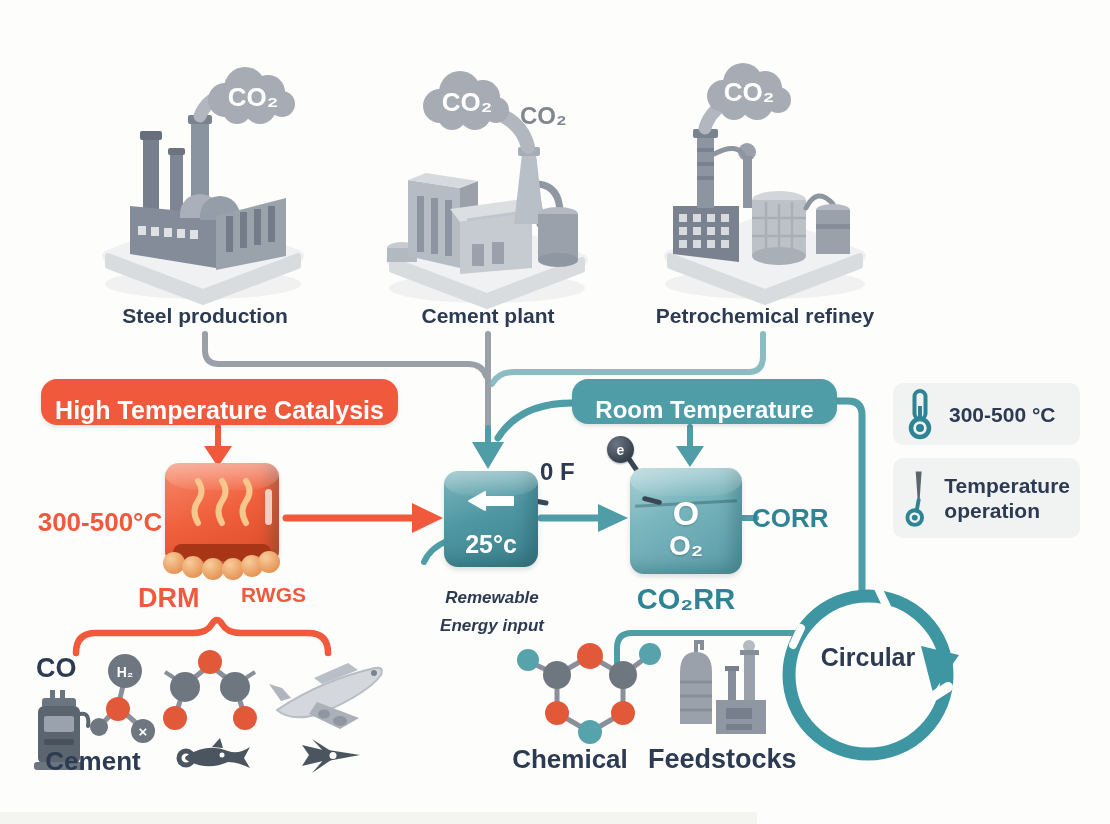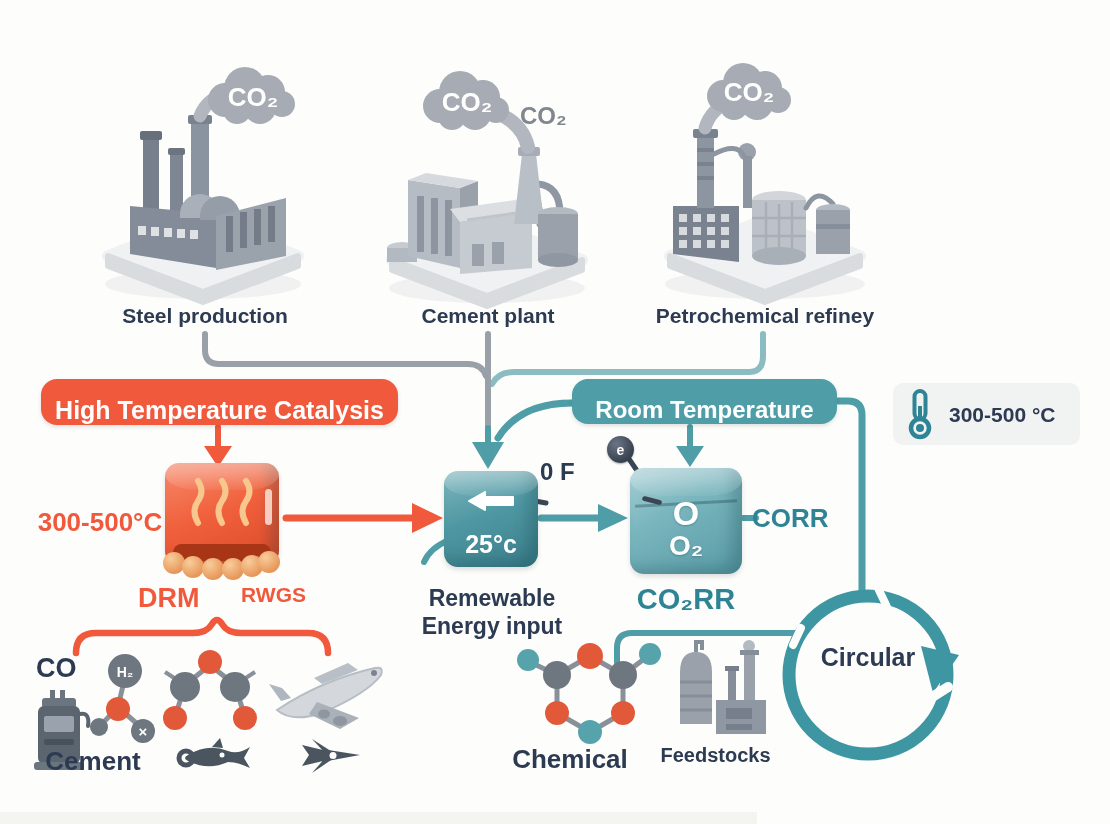--- a/index.html
+++ b/index.html
@@ -247,20 +247,32 @@
 
   <div class="abs legend-card" style="top:383px;width:187px;height:62px;">
     <svg width="34" height="52" viewBox="0 0 34 52">
       <rect x="11.5" y="3" width="11" height="28" rx="5.5" fill="none" stroke="#2E8494" stroke-width="4"></rect>
       <circle cx="17" cy="40" r="9" fill="none" stroke="#2E8494" stroke-width="4.5"></circle>
       <line x1="17" y1="18" x2="17" y2="33" stroke="#2E8494" stroke-width="4"></line>
       <circle cx="17" cy="40" r="4" fill="#2E8494"></circle>
     </svg>
     <div class="legend-text">300-500 °C</div>
   </div>
+  <div class="abs legend-card" style="top:458px;width:187px;height:80px;">
+    <svg width="30" height="60" viewBox="0 0 30 60">
+      <polygon points="13,3 19,3 17,32 15,32" fill="#5B6570"></polygon>
+      <line x1="16" y1="32" x2="14" y2="43" stroke="#2E8494" stroke-width="4" stroke-linecap="round"></line>
+      <circle cx="12" cy="50" r="7.5" fill="none" stroke="#2E8494" stroke-width="4"></circle>
+      <circle cx="12" cy="50" r="3" fill="#2E8494"></circle>
+    </svg>
+    <div class="legend-text">
+      <div>Temperature</div>
+      <div>operation</div>
+    </div>
+  </div>
 
   <div class="abs lbl orange-text" style="left:36px;top:500px;width:128px;font-size:26px;margin-top:7px;">300-500°C</div>
 
   <div class="abs box3d" id="reactor">
     <div class="box-top-face"></div>
     <svg class="abs" style="left:19px;top:12px;" width="76" height="58" viewBox="0 0 76 58">
       <path d="M 14 6 q 7 10 0 20 q -7 10 0 22" fill="none" stroke="#F7C78D" stroke-width="6" stroke-linecap="round"></path>
       <path d="M 38 6 q 7 10 0 20 q -7 10 0 22" fill="none" stroke="#F7C78D" stroke-width="6" stroke-linecap="round"></path>
       <path d="M 62 6 q 7 10 0 20 q -7 10 0 22" fill="none" stroke="#F7C78D" stroke-width="6" stroke-linecap="round"></path>
     </svg>
@@ -346,21 +358,21 @@
   <div class="abs lbl navy" style="left:38px;top:746px;width:110px;font-size:26px;">Cement</div>
 
   <div class="abs box3d" id="box-25c">
     <div class="box-top-face"></div>
     <svg class="abs" style="left:21px;top:20px;" width="52" height="20" viewBox="0 0 52 20">
       <path d="M 4 10 L 20 1 L 20 6 L 48 6 L 48 14 L 20 14 L 20 19 Z" fill="#FFFFFF" stroke="#FFFFFF" stroke-width="2" stroke-linejoin="round"></path>
     </svg>
     <div class="temp">25°c</div>
   </div>
   <div class="abs lbl navy" style="left:540px;top:458px;font-size:24px;">0 F</div>
-  <div class="abs lbl navy" style="left:406px;top:584px;width:172px;font-size:23px;line-height:28px;">
+  <div class="abs lbl navy" style="left:406px;top:584px;width:172px;font-size:17px;line-height:28px;font-style:italic;">
     <div>Remewable</div>
     <div>Energy input</div>
   </div>
 
   <div class="abs box3d" id="box-co2rr">
     <div class="box-top-face"></div>
     <div class="groove"></div>
     <div class="handle"></div>
     <div class="o-main">O</div>
     <div class="o-sub">O₂</div>
@@ -402,20 +414,20 @@
     <circle cx="83" cy="10" r="6" fill="#B4BAC2"></circle>
       <rect x="74" y="14" width="19" height="5" fill="#868E99"></rect>
     <rect x="62" y="34" width="8" height="32" fill="#868E99"></rect>
       <rect x="59" y="30" width="14" height="5" fill="#767F8B"></rect>
     <rect x="50" y="64" width="50" height="34" fill="#8F97A2"></rect>
     <rect x="60" y="72" width="26" height="11" fill="#767F8B"></rect>
     <rect x="60" y="88" width="26" height="6" fill="#767F8B"></rect>
   </svg>
 
   <div class="abs lbl navy" style="left:510px;top:744px;width:120px;font-size:26px;">Chemical</div>
-  <div class="abs lbl navy" style="left:648px;top:744px;width:135px;font-size:20px;">Feedstocks</div>
+  <div class="abs lbl navy" style="left:648px;top:744px;width:135px;font-size:27px;">Feedstocks</div>
 
   <div class="abs lbl navy" style="left:800px;top:642px;width:136px;font-size:25px;line-height:31px;">
     <div>Circular</div>
   </div>
 
   <div class="abs bottom-strip"></div>
 </div>
 
 </body></html>

